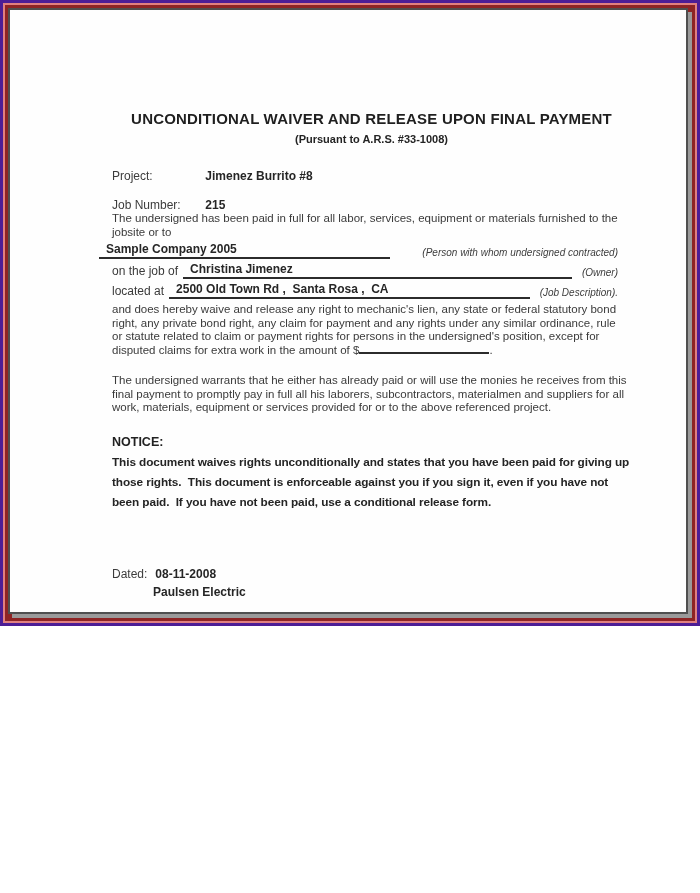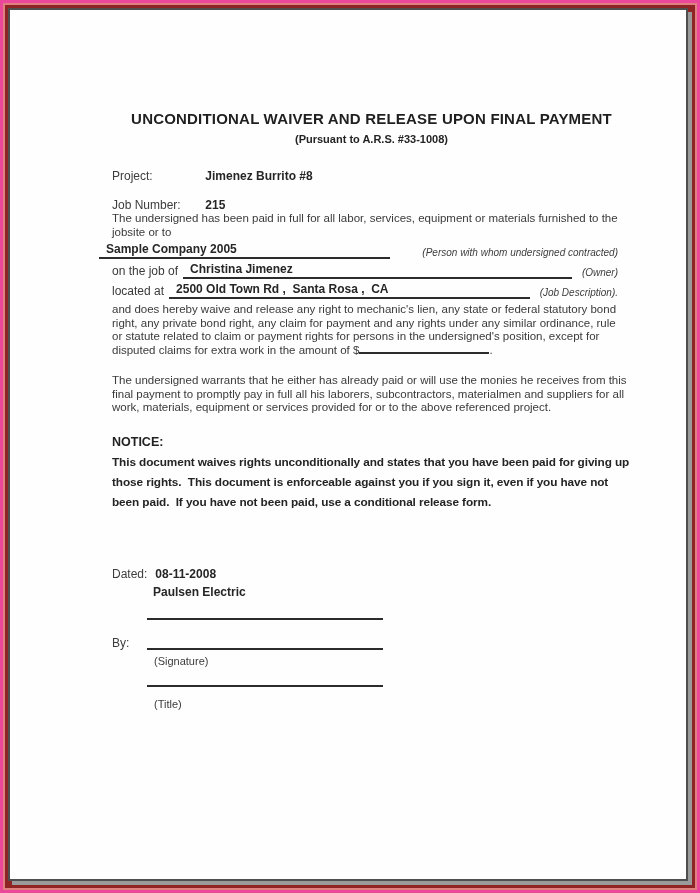--- a/index.html
+++ b/index.html
@@ -2,21 +2,21 @@
 <html><head>
 <meta charset="utf-8">
 <style>
   * { box-sizing: border-box; }
   html, body { margin: 0; padding: 0; }
   body {
     width: 700px; height: 893px;
     font-family: "Liberation Sans", sans-serif;
     background: #fff;
   }
-  .frame-black { width: 700px; height: 893px; background: #ec4899; padding: 3px; }
+  .frame-black { width: 700px; height: 626px; background: #4c1d95; padding: 3px; }
   .frame-salmon { width: 100%; height: 100%; background: #e08080; padding: 2px; }
   .frame-red { width: 100%; height: 100%; background: #8e2424; padding: 3px 7px 7px 3px; }
   .page {
     width: 100%; height: 100%;
     background: #fefefe;
     border: 2px solid #4f4f4f;
     box-shadow: 4px 4px 0 #9a9a9a;
     position: relative;
     overflow: hidden;
   }

